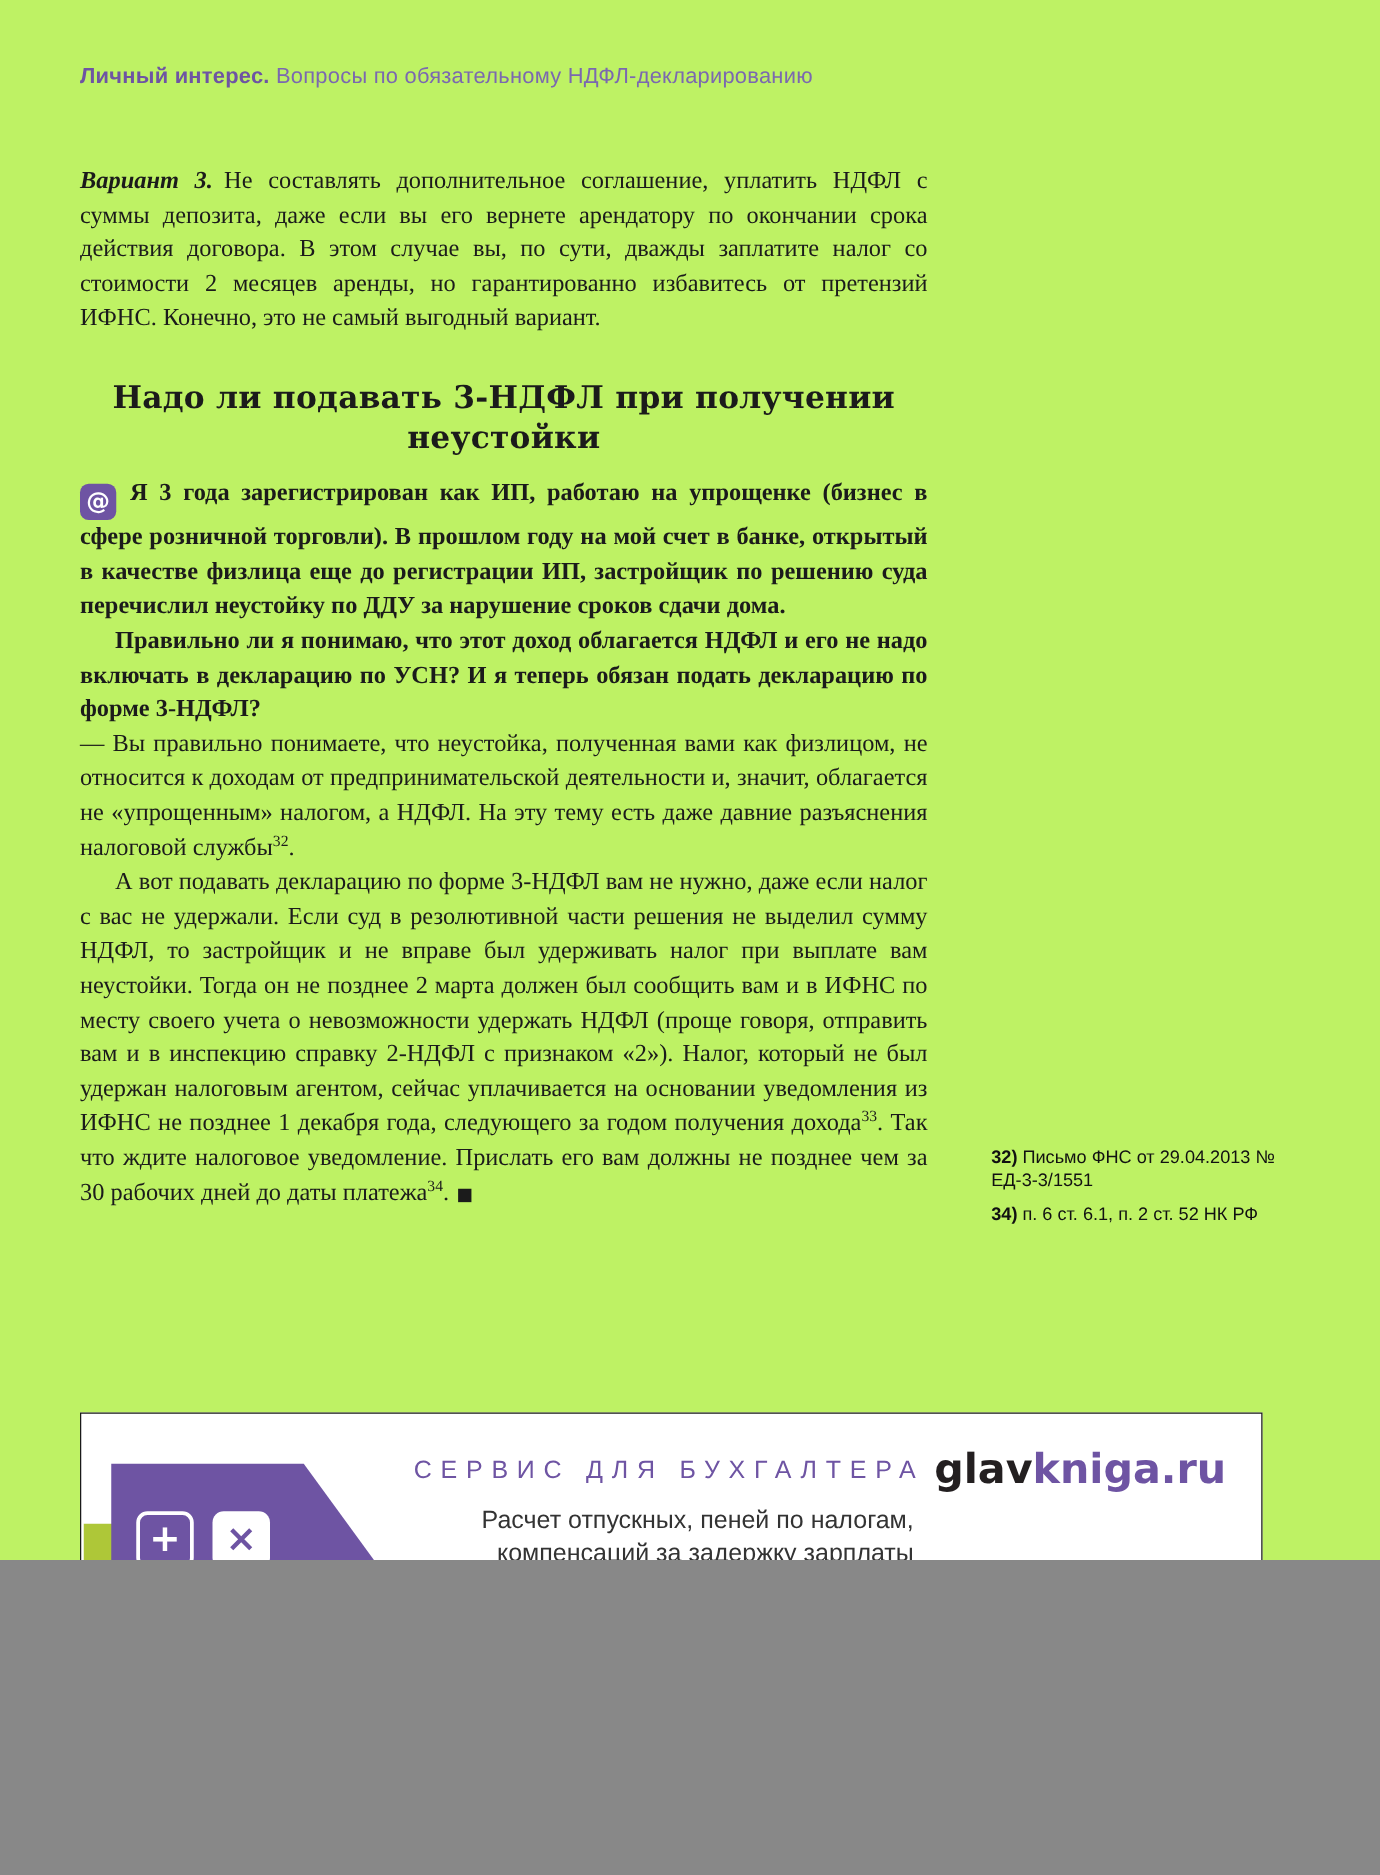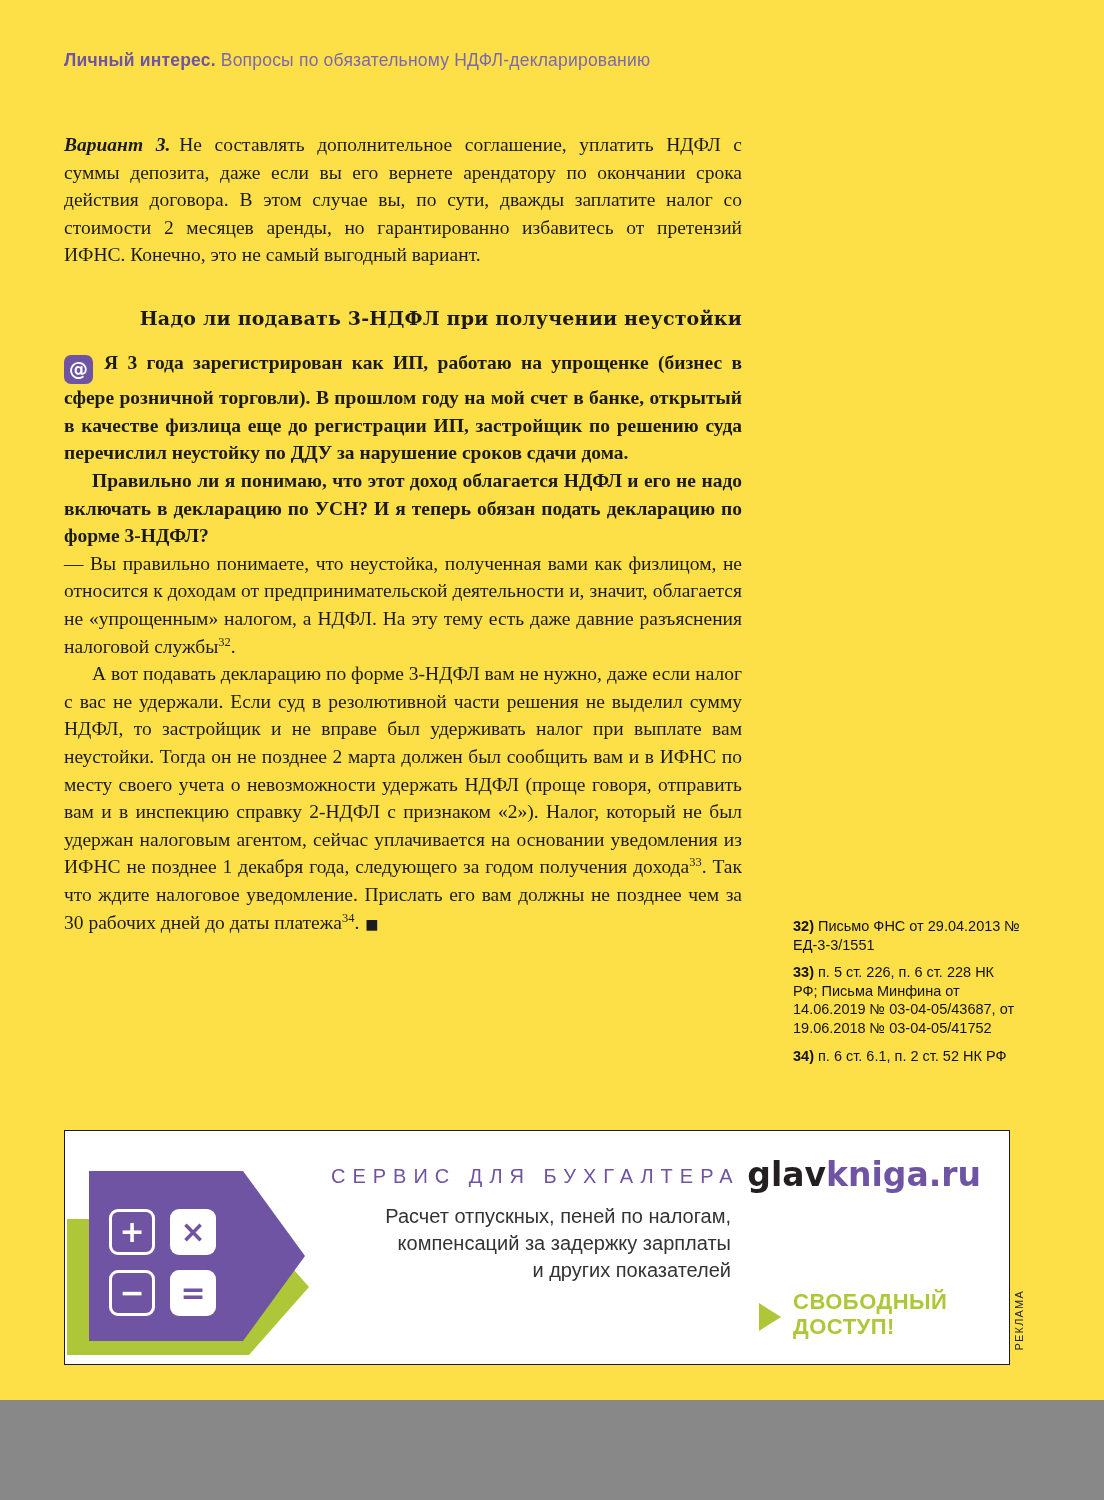--- a/index.html
+++ b/index.html
@@ -6,23 +6,23 @@
     --purple:#6e54a3;
     --purple_light:#7b68b0;
     --green:#aec738;
     --text:#1b1b1b;
     --logo_dark:#231f20;
   }
   *{margin:0;padding:0;box-sizing:border-box;}
   html,body{background:#888;}
   .page{
     position:relative;
-    width:1104px;height:1400px;
+    width:1104px;height:1248px;
     margin:0 auto;
-    background:#fde047;
+    background:#bef264;
     overflow:hidden;
     font-family:"Liberation Serif", serif;
     color:var(--text);
   }
   
   .running-head{
     position:absolute;left:64px;top:50px;width:940px;
     font-family:"Liberation Sans", sans-serif;
     font-size:17.5px;letter-spacing:.2px;
   }
@@ -30,22 +30,22 @@
   .running-head .rh-rest{color:var(--purple_light);}
   
   .main-col{
     position:absolute;left:64px;top:131px;width:678px;
     font-size:19.5px;line-height:27.6px;text-align:justify;
   }
   p.body-p{margin:0;}
   .lead-bi{font-weight:bold;font-style:italic;margin-right:9px;margin-top:30px;}
   h2.section-heading{
     font-family:"DejaVu Serif", serif;
-    font-size:19px;line-height:32px;font-weight:700;
-    text-align:right;
+    font-size:25px;line-height:32px;font-weight:700;
+    text-align:center;
     margin:33px 0 15px 0;
     letter-spacing:.2px;
   }
   .q-icon{
     display:inline-flex;align-items:center;justify-content:center;
     width:29px;height:29px;border-radius:7px;
     background:var(--purple);color:#fff;
     font-family:"DejaVu Sans", sans-serif;
     font-size:19px;font-weight:bold;
     vertical-align:-7px;margin-right:11px;
@@ -143,21 +143,20 @@
     <p class="body-p indent q-text">Правильно ли я понимаю, что этот доход облагается НДФЛ и его не надо включать в декларацию по УСН? И я теперь обязан подать декларацию по форме 3-НДФЛ?</p>
 
     <p class="body-p"><span>—  Вы правильно понимаете, что неустойка, полученная вами как физлицом, не относится к доходам от предпринимательской деятельности и, значит, облагается не «упрощенным» налогом, а НДФЛ. На эту тему есть даже давние разъяснения налоговой службы</span><sup class="fn-ref">32</sup><span>.</span></p>
 
     <p class="body-p indent"><span>А вот подавать декларацию по форме 3-НДФЛ вам не нужно, даже если налог с вас не удержали. Если суд в резолютивной части решения не выделил сумму НДФЛ, то застройщик и не вправе был удерживать налог при выплате вам неустойки. Тогда он не позднее 2 марта должен был сообщить вам и в ИФНС по месту своего учета о невозможности удержать НДФЛ (проще говоря, отправить вам и в инспекцию справку 2-НДФЛ с признаком «2»). Налог, который не был удержан налоговым агентом, сейчас уплачивается на основании уведомления из ИФНС не позднее 1 декабря года, следующего за годом получения дохода</span><sup class="fn-ref">33</sup><span>. Так что ждите налоговое уведомление. Прислать его вам должны не позднее чем за 30 рабочих дней до даты платежа</span><sup class="fn-ref">34</sup><span>.</span><span class="endmark">■</span></p>
 
   </div>
 
   <div class="sidenotes">
     <div class="sidenote"><b>32)</b><span>Письмо ФНС от 29.04.2013 № ЕД-3-3/1551</span></div>
-    <div class="sidenote"><b>33)</b><span>п. 5 ст. 226, п. 6 ст. 228 НК РФ; Письма Минфина от 14.06.2019 № 03-04-05/43687, от 19.06.2018 № 03-04-05/41752</span></div>
     <div class="sidenote"><b>34)</b><span>п. 6 ст. 6.1, п. 2 ст. 52 НК РФ</span></div>
   </div>
 
   <div class="ad">
 
     <svg class="ad-graphic" viewBox="0 0 270 190" xmlns="http://www.w3.org/2000/svg">
       <polygon points="16,52 198,52 258,120 198,188 16,188" style="fill:var(--green)"></polygon>
       <polygon points="38,4 192,4 254,89 192,174 38,174" style="fill:var(--purple)"></polygon>
     </svg>
 

